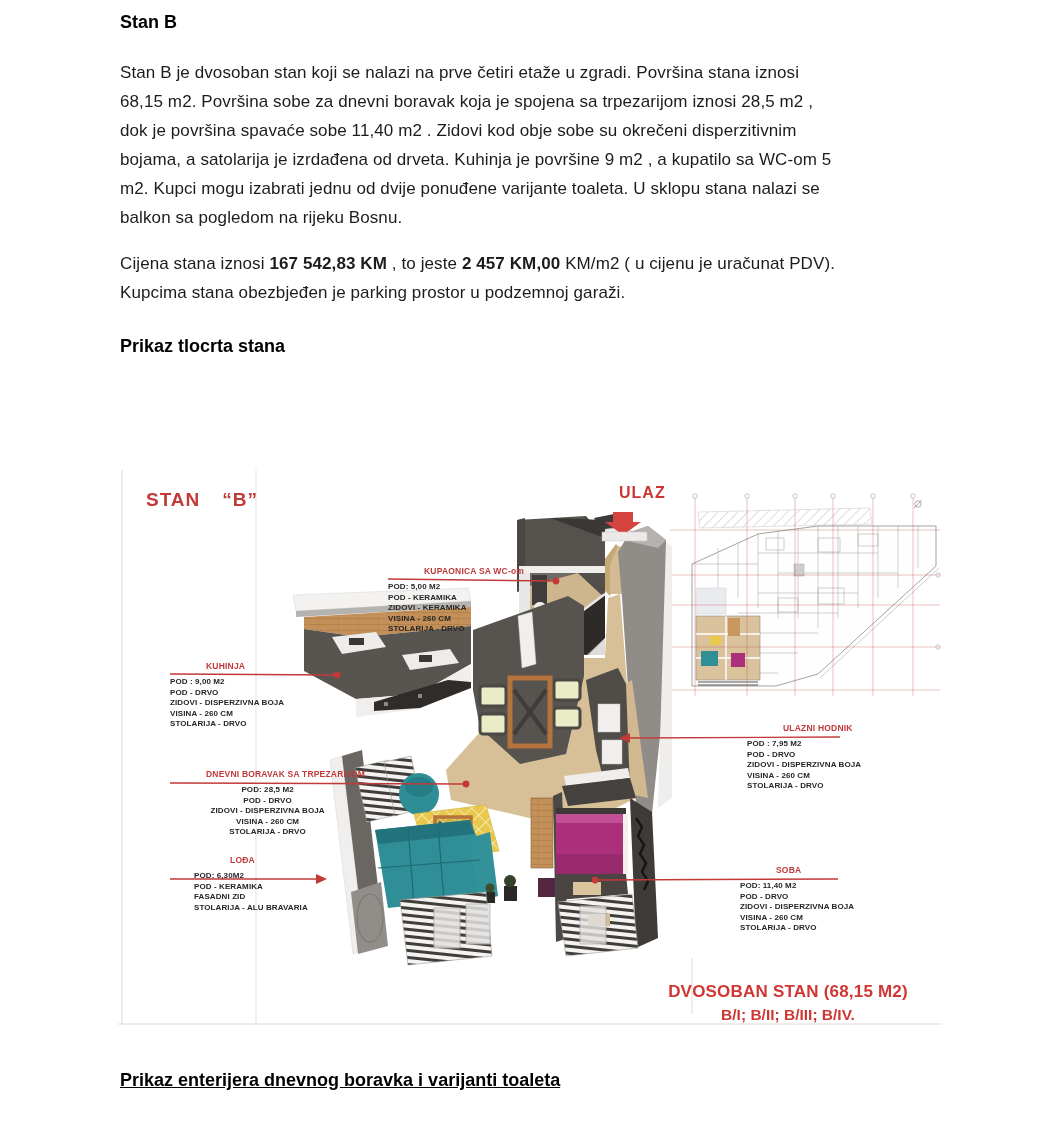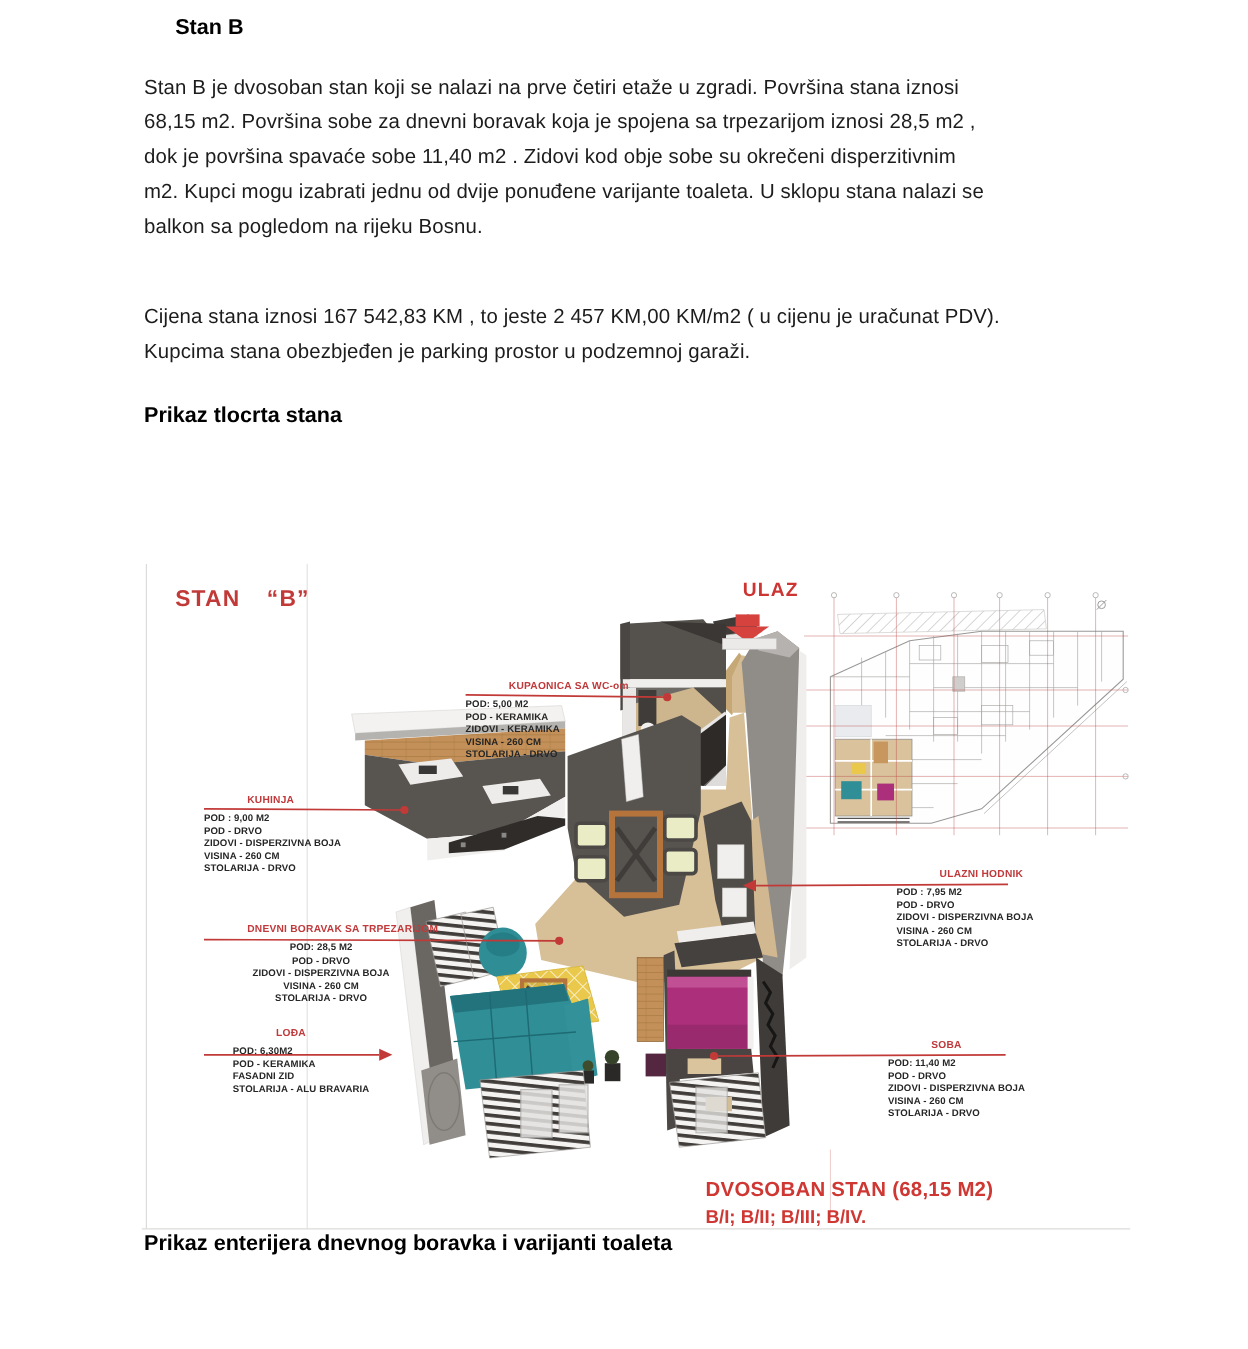--- a/index.html
+++ b/index.html
@@ -2,44 +2,45 @@
 <html><head>
 <meta charset="utf-8">
 <style>
   html,body{margin:0;padding:0;}
   body{background:#ffffff;font-family:"Liberation Sans",sans-serif;color:#1a1a1a;}
   .page{position:relative;width:1040px;height:1124px;background:#fff;overflow:hidden;}
   .abs{position:absolute;}
   .h1{font-size:18px;font-weight:bold;color:#000;}
   .bodytext{font-size:17px;line-height:29px;letter-spacing:0.1px;color:#1c1c1c;}
   .bodytext .ln{white-space:nowrap;}
-  .b{font-weight:normal;}
+  .b{font-weight:bold;}
   
   .figure{left:118px;top:468px;width:824px;height:582px;}
   .figure svg{position:absolute;left:0;top:0;}
   .plan-title{left:28px;top:21px;display:flex;gap:22px;font-size:19px;font-weight:bold;color:#c23a38;letter-spacing:1px;}
   .ulaz-label{left:489px;top:16px;font-size:16px;font-weight:bold;color:#cc3532;letter-spacing:1px;margin-left:12px;}
   .callout{position:absolute;font-weight:bold;}
   .callout .t{font-size:8.5px;line-height:10px;color:#c0393b;letter-spacing:0.2px;margin-bottom:6px;white-space:nowrap;padding-left:36px;}
   .callout .l{font-size:8px;line-height:10.5px;color:#262626;letter-spacing:0.1px;white-space:nowrap;}
-  .summary{left:470px;top:512px;width:400px;font-weight:bold;color:#cf3733;}
+  .summary{left:470px;top:512px;width:400px;text-align:center;font-weight:bold;color:#cf3733;}
   .summary .s1{font-size:17px;line-height:23px;letter-spacing:0.2px;}
   .summary .s2{font-size:15.5px;line-height:23px;}
 </style>
 </head>
 <body>
 
 <div class="page">
 
-  <div class="abs h1" style="left:120px;top:12px;margin-left:26px;">Stan B</div>
+  <div class="abs h1" style="left:120px;top:12px;">Stan B</div>
 
   <div class="abs bodytext" style="left:120px;top:58px;width:840px;">
     <div class="ln">Stan B je dvosoban stan koji se nalazi na prve četiri etaže u zgradi. Površina stana iznosi</div>
     <div class="ln">68,15 m2. Površina sobe za dnevni boravak koja je spojena sa trpezarijom iznosi 28,5 m2 ,</div>
     <div class="ln">dok je površina spavaće sobe 11,40 m2 . Zidovi kod obje sobe su okrečeni disperzitivnim</div>
+    <div class="ln">bojama, a satolarija je izrdađena od drveta. Kuhinja je površine 9 m2 , a kupatilo sa WC-om 5</div>
     <div class="ln">m2. Kupci mogu izabrati jednu od dvije ponuđene varijante toaleta. U sklopu stana nalazi se</div>
     <div class="ln">balkon sa pogledom na rijeku Bosnu.</div>
   </div>
 
   <div class="abs bodytext" style="left:120px;top:249px;width:840px;">
     <div class="ln"><span>Cijena stana iznosi </span><span class="b">167 542,83 KM</span><span> , to jeste </span><span class="b">2 457 KM,00</span><span> KM/m2 ( u cijenu je uračunat PDV).</span></div>
     <div class="ln">Kupcima stana obezbjeđen je parking prostor u podzemnoj garaži.</div>
   </div>
 
   <div class="abs h1" style="left:120px;top:336px;">Prikaz tlocrta stana</div>
@@ -322,15 +323,15 @@
       <div class="l">VISINA - 260 CM</div>
       <div class="l">STOLARIJA - DRVO</div>
     </div>
 
     <div class="abs summary">
       <div class="s1">DVOSOBAN STAN (68,15 M2)</div>
       <div class="s2">B/I; B/II; B/III; B/IV.</div>
     </div>
   </div>
 
-  <div class="abs h1" style="left:120px;top:1026px;">Prikaz enterijera dnevnog boravka i varijanti toaleta</div>
+  <div class="abs h1" style="left:120px;top:1070px;text-decoration:underline;">Prikaz enterijera dnevnog boravka i varijanti toaleta</div>
 
 </div>
 
 </body></html>

